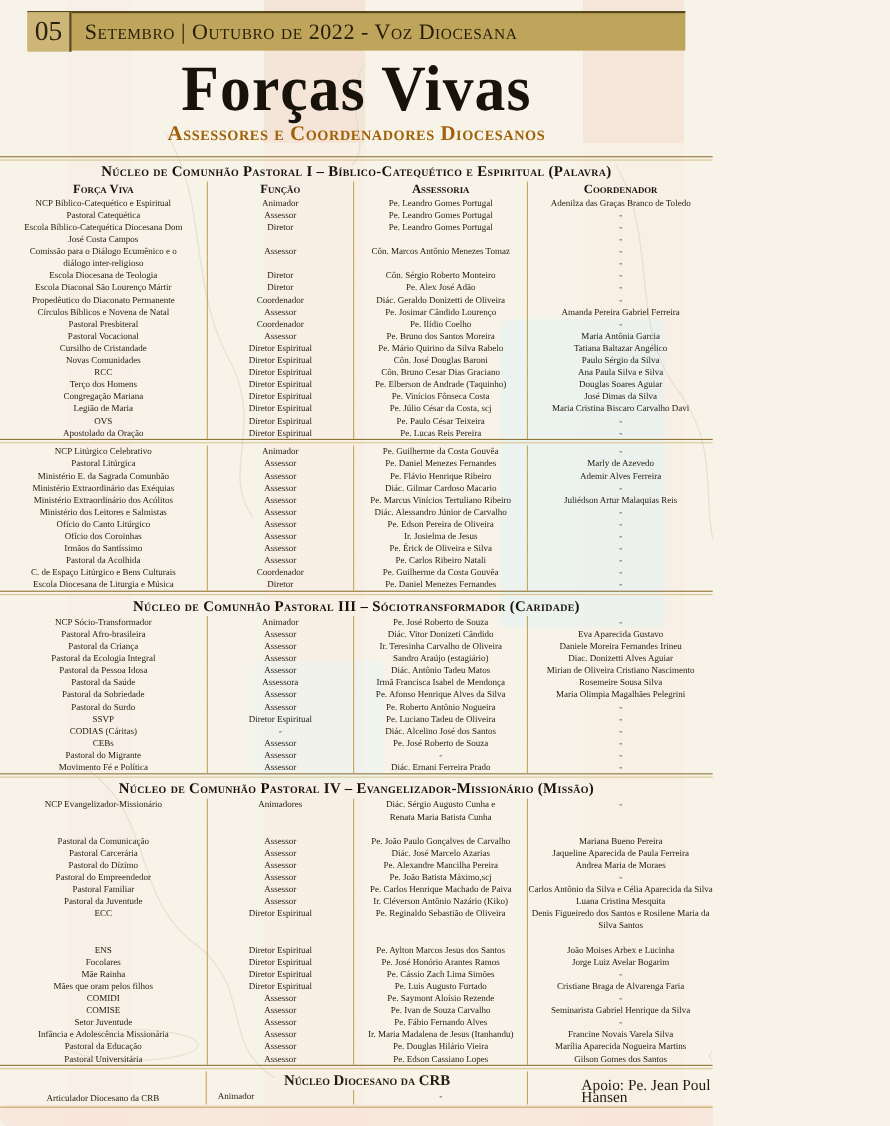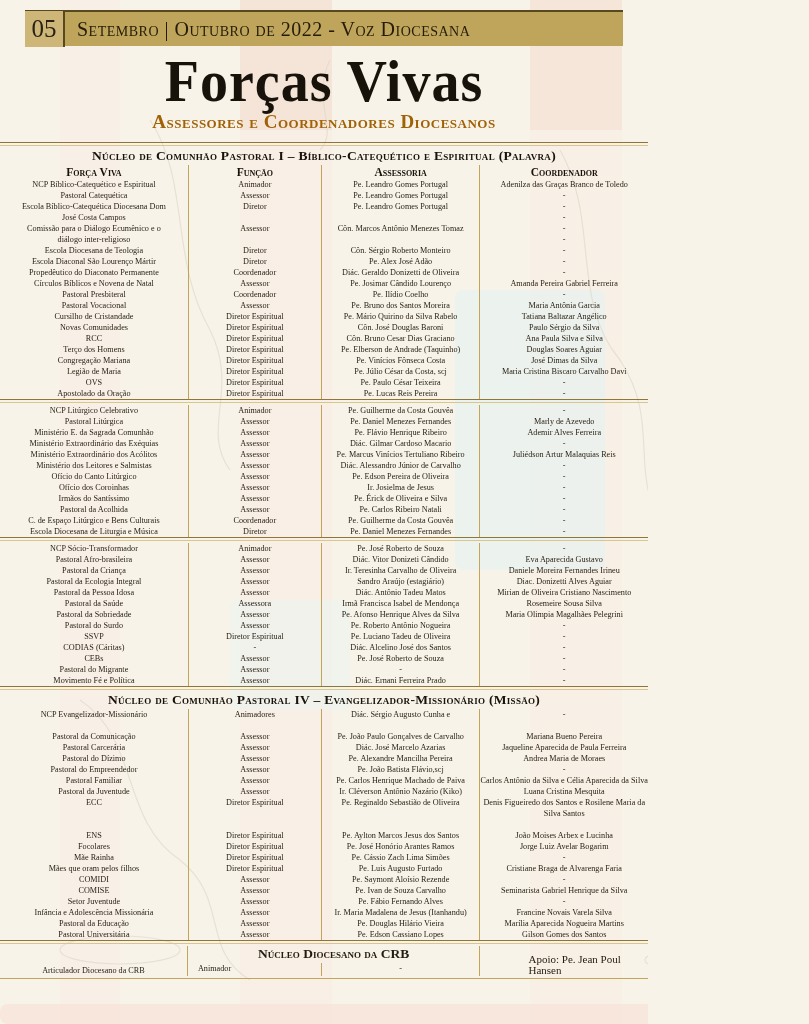--- a/index.html
+++ b/index.html
@@ -67,21 +67,21 @@
   .row .cell + .cell{border-left:1.5px solid var(--gold);}
   .headrow .cell{
     font-variant:small-caps;font-weight:700;font-size:11.5px;line-height:14px;min-height:14px;color:#17120a;
   }
   
   .crb-grid{display:grid;grid-template-columns:29% 20.5% 24.5% 26%;grid-template-rows:17px 13px;border-bottom:1px solid var(--gold);padding-bottom:2px;}
   .crb-grid .c-left{grid-column:1;grid-row:1/3;border-right:1.5px solid var(--gold);display:flex;align-items:flex-end;justify-content:center;font-size:8.2px;line-height:11px;}
   .crb-grid .c-title{grid-column:2/4;grid-row:1;text-align:center;font-variant:small-caps;font-weight:700;font-size:13.5px;line-height:16px;}
   .crb-grid .c-fn{grid-column:2;grid-row:2;font-size:8.2px;line-height:11px;padding-left:10px;}
   .crb-grid .c-dash{grid-column:3;grid-row:2;text-align:center;font-size:8.2px;line-height:11px;border-left:1.5px solid var(--gold);}
-  .crb-grid .c-right{grid-column:4;grid-row:1/3;border-left:1.5px solid var(--gold);display:flex;align-items:flex-end;justify-content:center;font-size:11px;line-height:11px;padding-left:48px;}
+  .crb-grid .c-right{grid-column:4;grid-row:1/3;border-left:1.5px solid var(--gold);display:flex;align-items:flex-end;justify-content:center;font-size:14px;line-height:11px;padding-left:48px;}
 </style>
 </head>
 <body>
 
 <div class="page">
 
   <div class="bg">
     <div class="stripe s3"></div>
     <div class="stripe s1"></div>
     <div class="stripe s2"></div>
@@ -315,20 +315,21 @@
           <div class="row">
             <div class="cell col-0">Escola Diocesana de Liturgia e Música</div>
             <div class="cell col-1">Diretor</div>
             <div class="cell col-2">Pe. Daniel Menezes Fernandes</div>
             <div class="cell col-3">-</div>
           </div>
         </div>
       </section>
       <section class="nucleo">
         <div class="sep"></div>
+        <h3 class="sec-title">Núcleo de Comunhão Pastoral III – Sóciotransformador (Caridade)</h3>
         <div class="grid">
           <div class="row">
             <div class="cell col-0">NCP Sócio-Transformador</div>
             <div class="cell col-1">Animador</div>
             <div class="cell col-2">Pe. José Roberto de Souza</div>
             <div class="cell col-3">-</div>
           </div>
           <div class="row">
             <div class="cell col-0">Pastoral Afro-brasileira</div>
             <div class="cell col-1">Assessor</div>
@@ -409,20 +410,26 @@
         <div class="grid">
           <div class="row">
             <div class="cell col-0">NCP Evangelizador-Missionário</div>
             <div class="cell col-1">Animadores</div>
             <div class="cell col-2">Diác. Sérgio Augusto Cunha e</div>
             <div class="cell col-3">-</div>
           </div>
           <div class="row">
             <div class="cell col-0"></div>
             <div class="cell col-1"></div>
+            <div class="cell col-2">Renata Maria Batista Cunha</div>
+            <div class="cell col-3"></div>
+          </div>
+          <div class="row">
+            <div class="cell col-0"></div>
+            <div class="cell col-1"></div>
             <div class="cell col-2"></div>
             <div class="cell col-3"></div>
           </div>
           <div class="row">
             <div class="cell col-0">Pastoral da Comunicação</div>
             <div class="cell col-1">Assessor</div>
             <div class="cell col-2">Pe. João Paulo Gonçalves de Carvalho</div>
             <div class="cell col-3">Mariana Bueno Pereira</div>
           </div>
           <div class="row">
@@ -433,21 +440,21 @@
           </div>
           <div class="row">
             <div class="cell col-0">Pastoral do Dízimo</div>
             <div class="cell col-1">Assessor</div>
             <div class="cell col-2">Pe. Alexandre Mancilha Pereira</div>
             <div class="cell col-3">Andrea Maria de Moraes</div>
           </div>
           <div class="row">
             <div class="cell col-0">Pastoral do Empreendedor</div>
             <div class="cell col-1">Assessor</div>
-            <div class="cell col-2">Pe. João Batista Flávio,scj</div>
+            <div class="cell col-2">Pe. João Batista Máximo,scj</div>
             <div class="cell col-3">-</div>
           </div>
           <div class="row">
             <div class="cell col-0">Pastoral Familiar</div>
             <div class="cell col-1">Assessor</div>
             <div class="cell col-2">Pe. Carlos Henrique Machado de Paiva</div>
             <div class="cell col-3">Carlos Antônio da Silva e Célia Aparecida da Silva</div>
           </div>
           <div class="row">
             <div class="cell col-0">Pastoral da Juventude</div>

